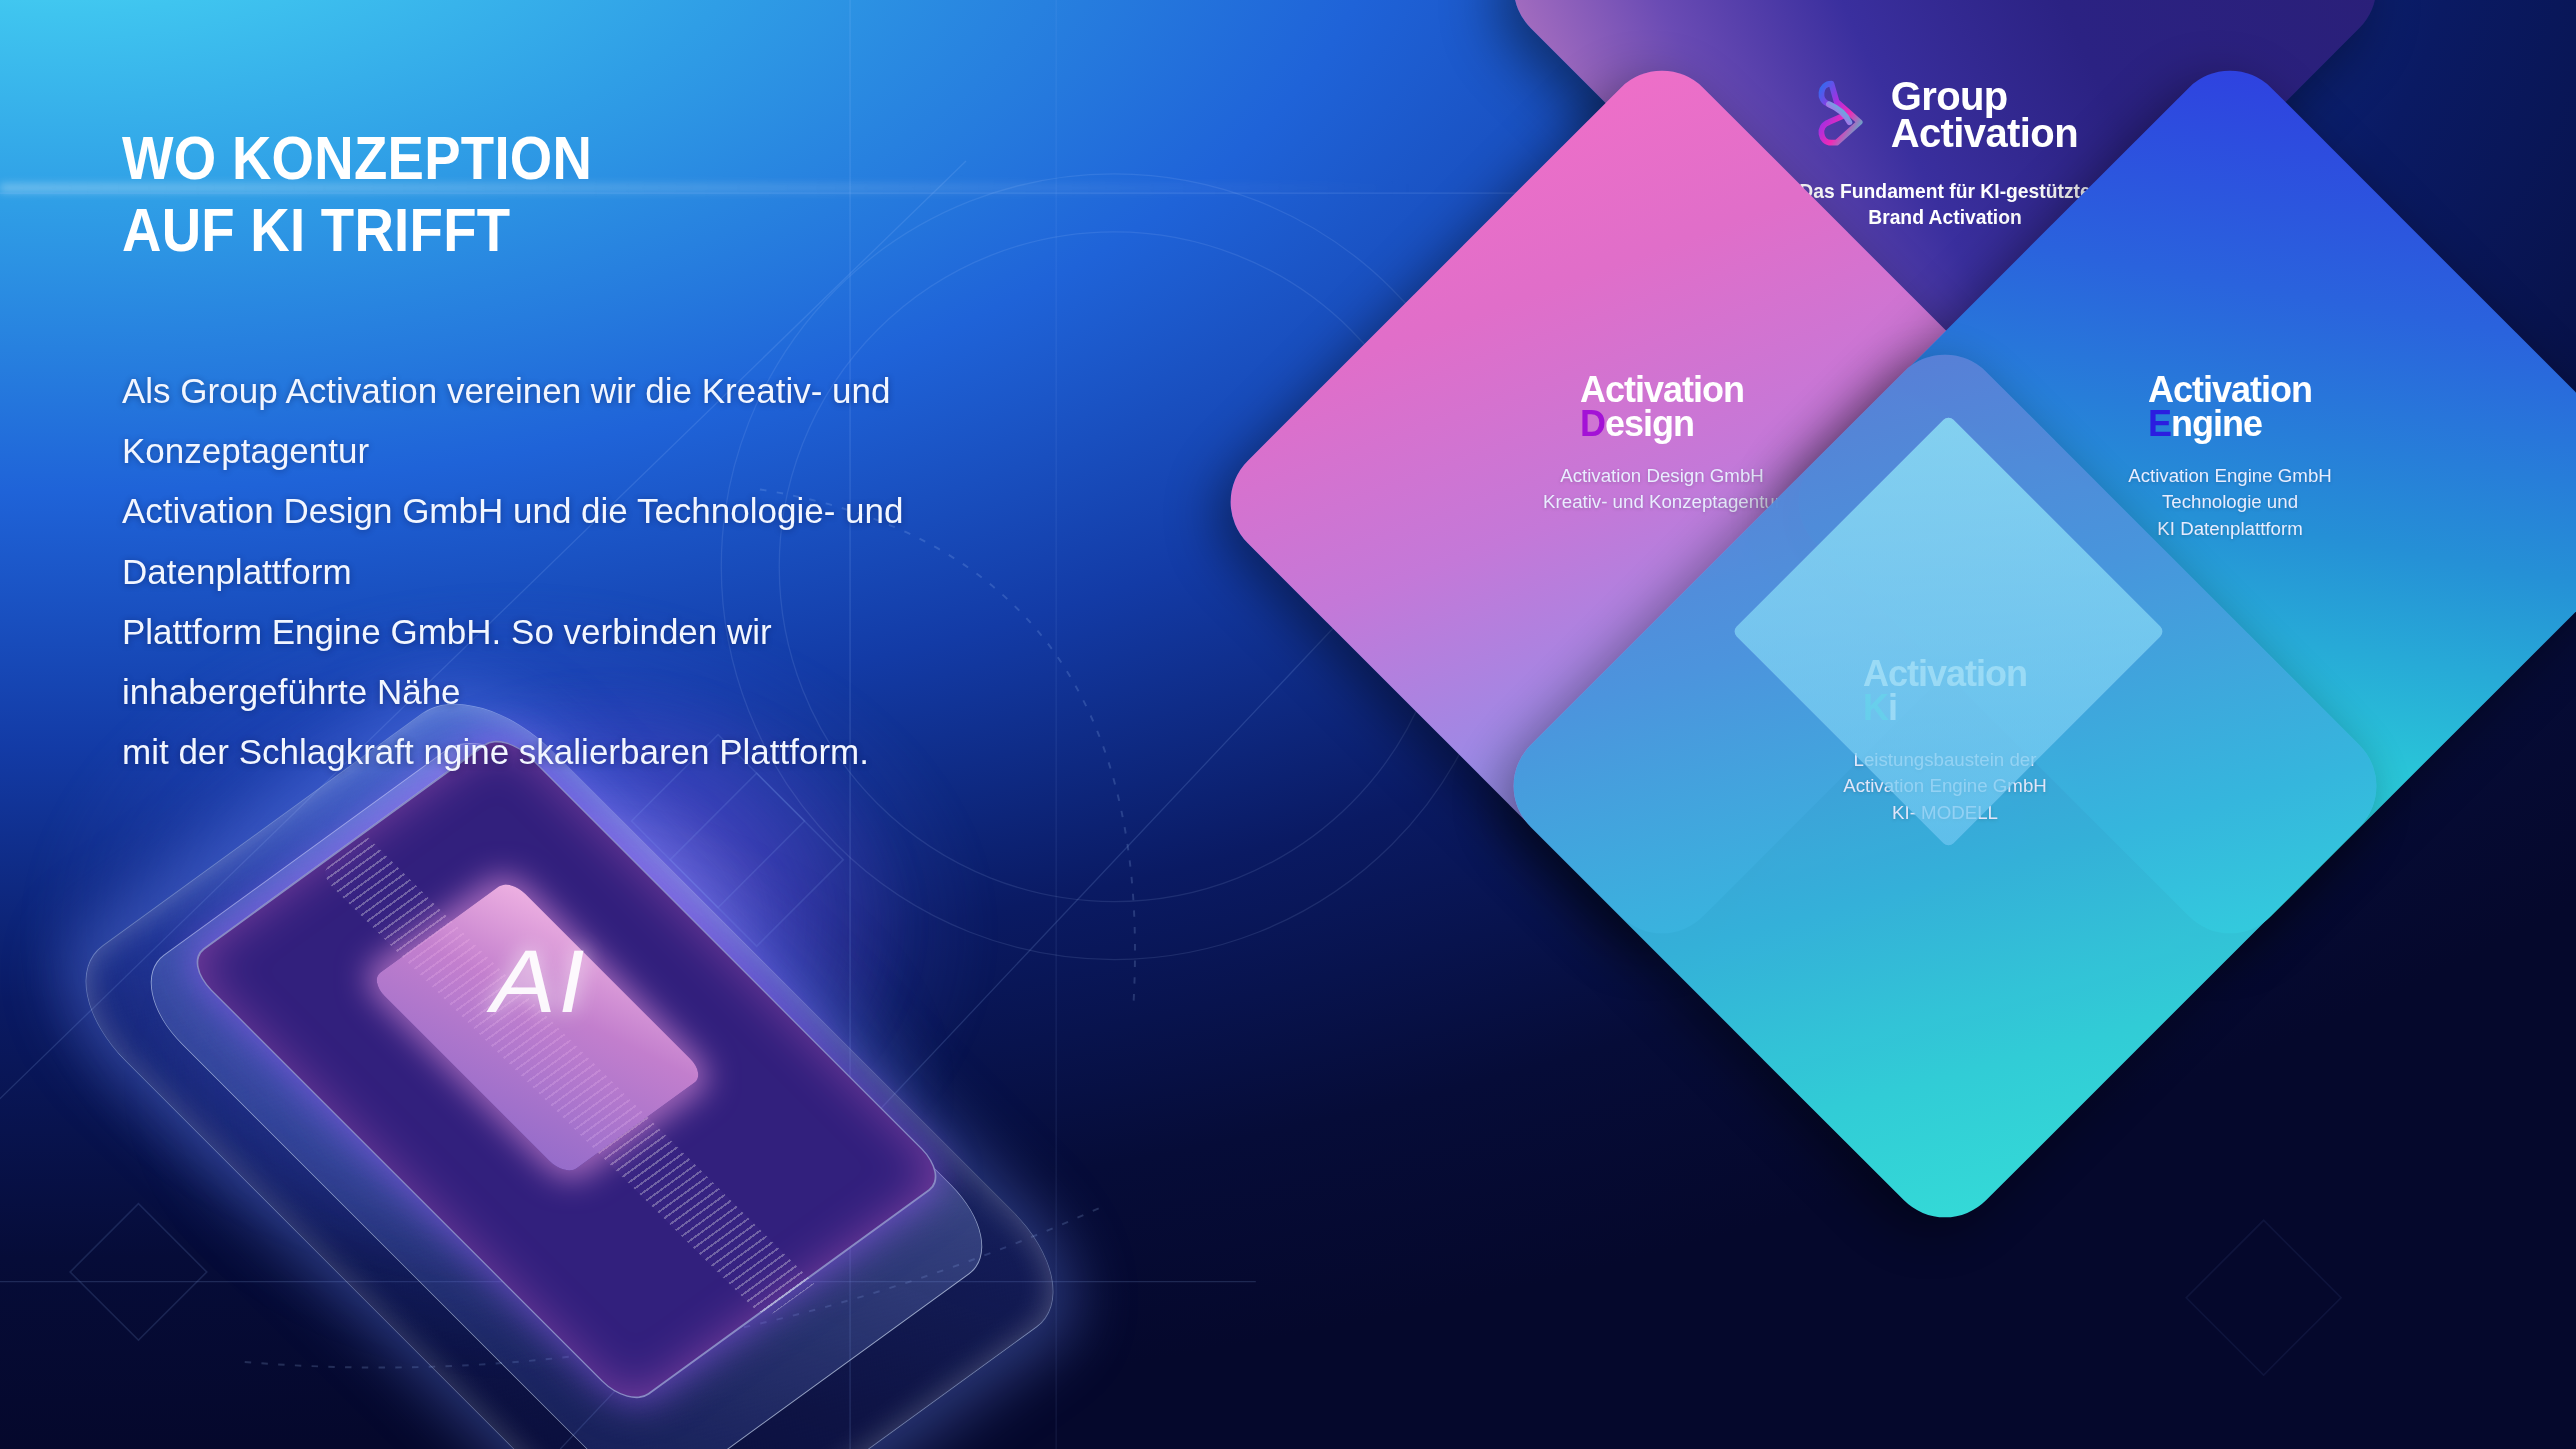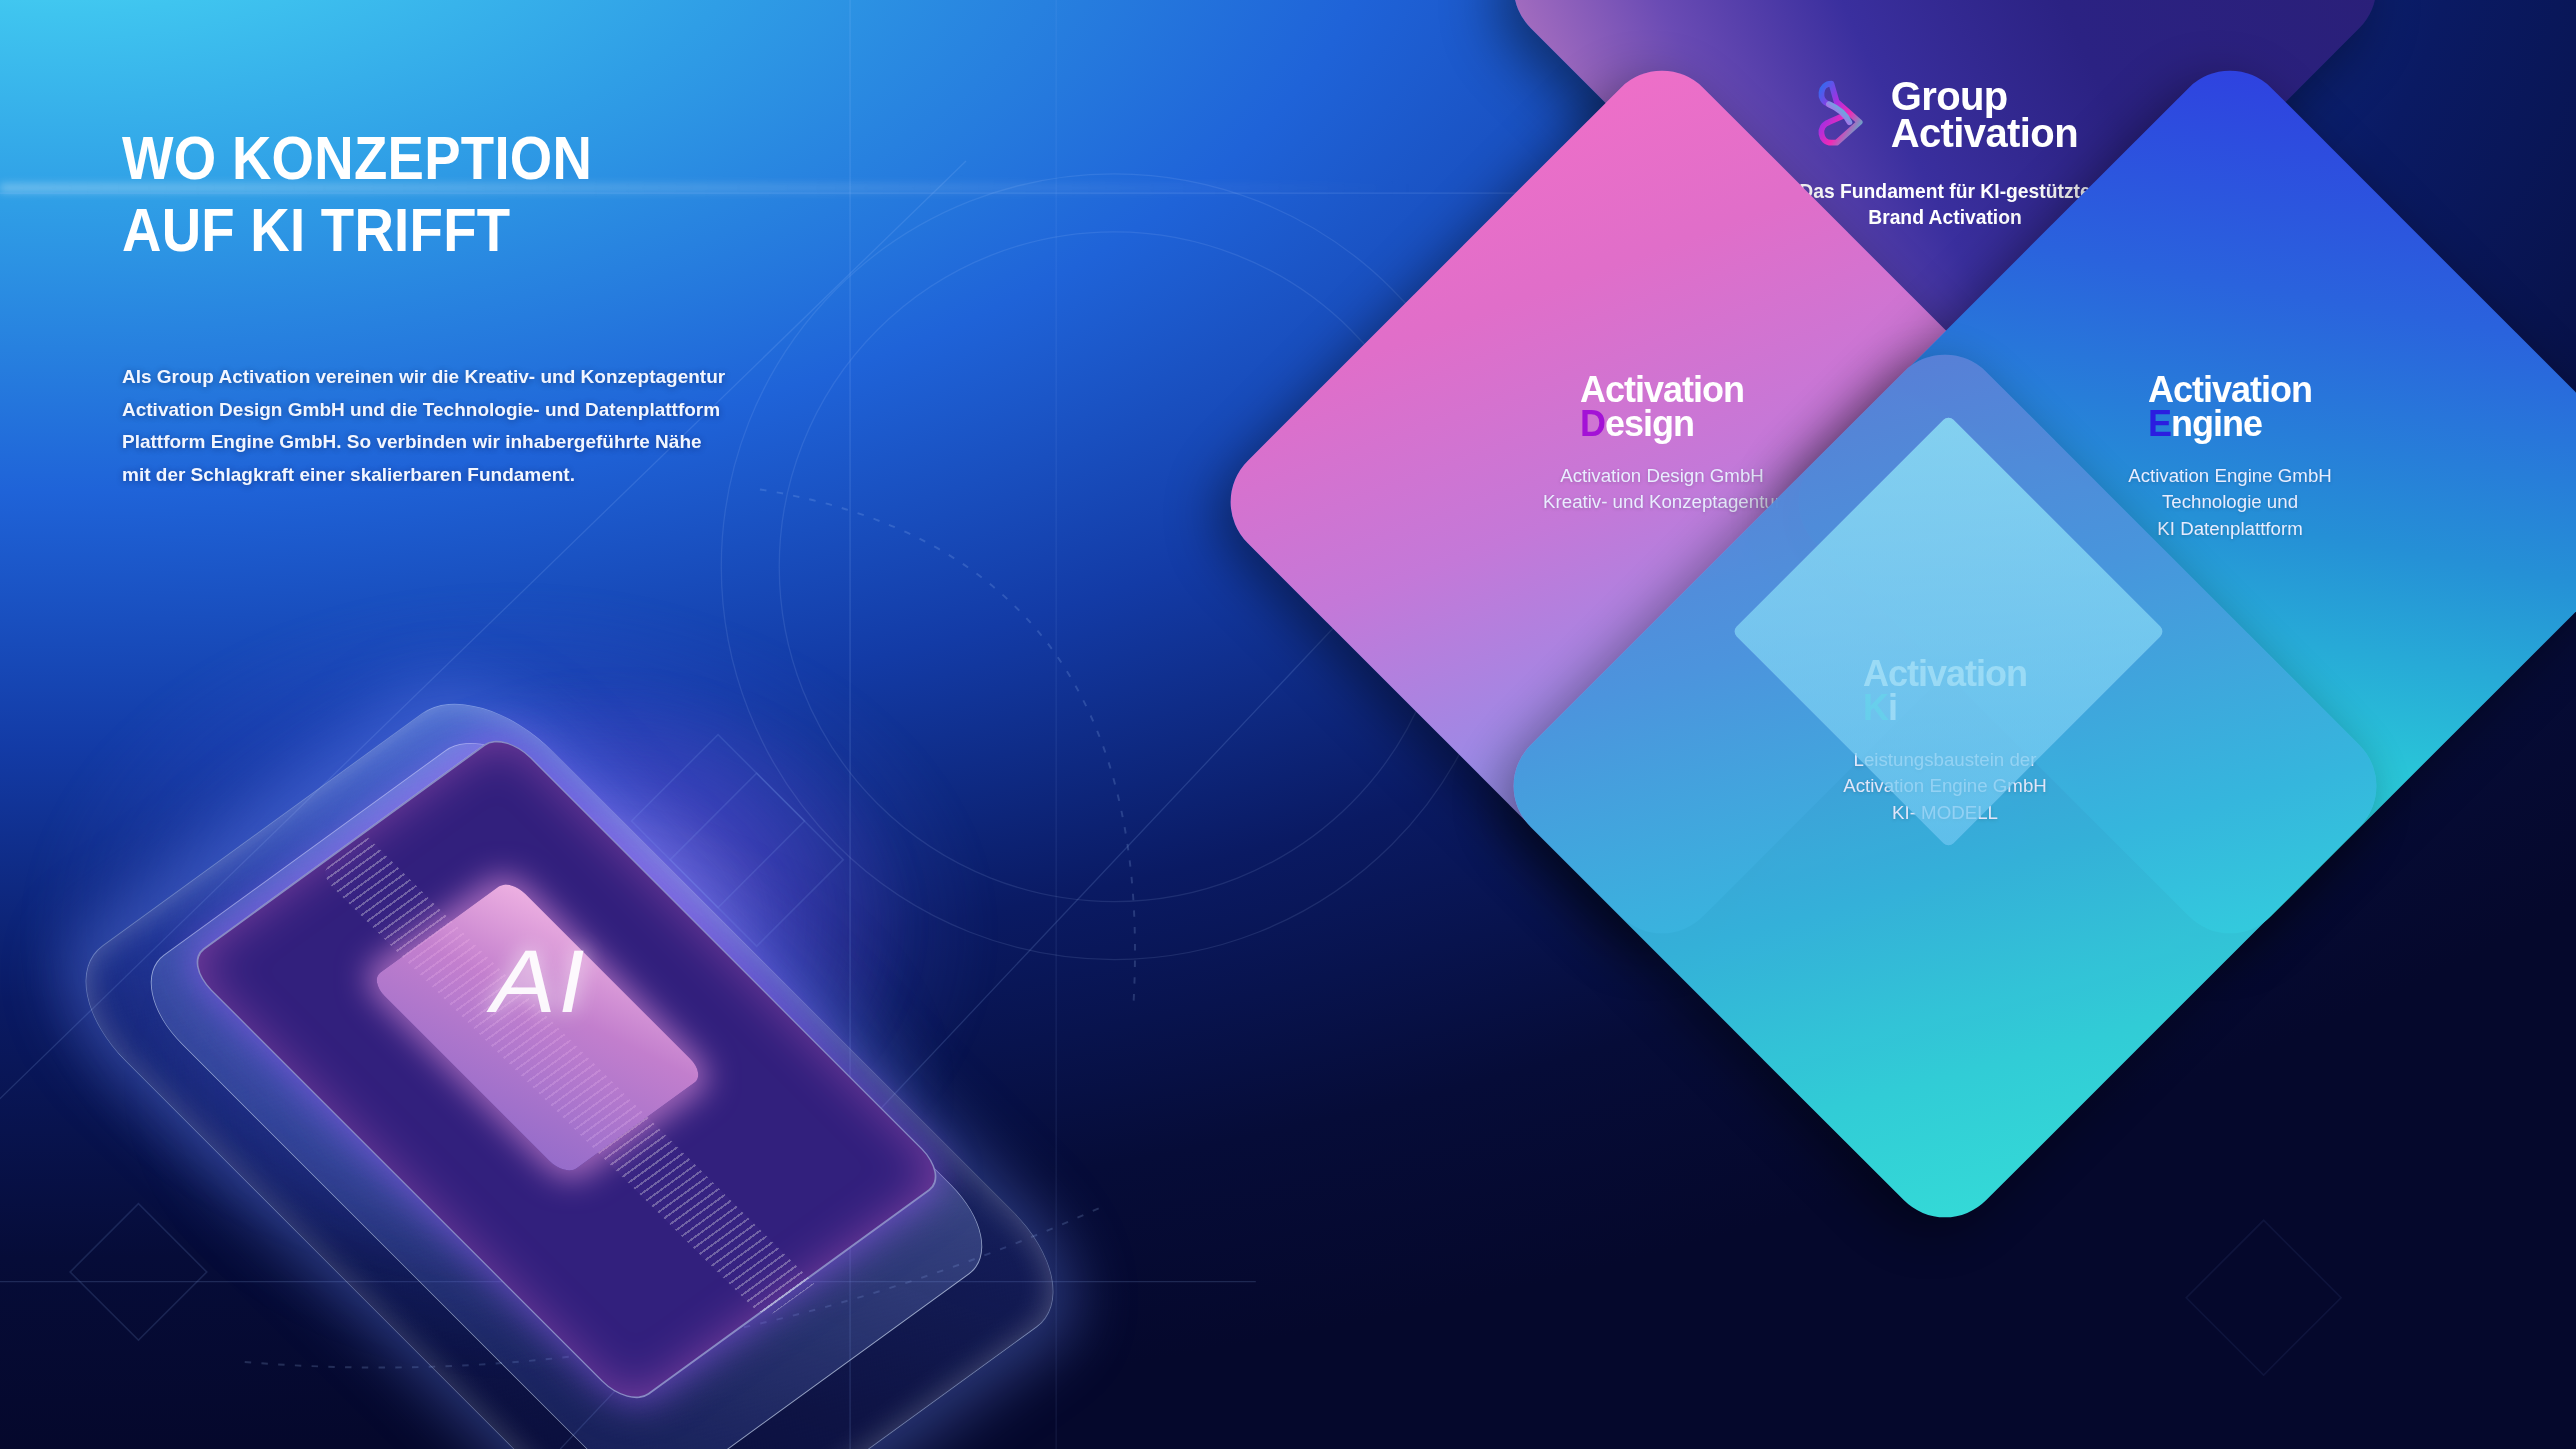--- a/index.html
+++ b/index.html
@@ -90,21 +90,21 @@
 
   
   .headline{
     position:absolute;left:122px;top:122px;width:902px;
     color:#ffffff;font-weight:700;font-size:62px;line-height:1.16;
     letter-spacing:0.3px;transform:scaleX(.88);transform-origin:left top;
   }
   .headline .l2{display:block;}
   .body-copy{
     position:absolute;left:122px;top:361px;width:902px;
-    color:#f2f6ff;font-size:19px;line-height:1.72;font-weight:700;
+    color:#f2f6ff;font-size:35px;line-height:1.72;font-weight:400;
     text-shadow:0 1.3px 6.4px rgba(0,20,70,.45);
   }
 
   
   .cluster{position:absolute;left:1340px;top:-335px;width:1211px;height:1797px;}
 
   .dia{position:absolute;width:644px;height:644px;border-radius:58px;
        transform:rotate(45deg);overflow:hidden;}
   .dia > .inner{
     position:absolute;inset:0;transform:rotate(-45deg);
@@ -225,21 +225,21 @@
 
   <div class="headline">
     <span class="l1">WO KONZEPTION</span>
     <span class="l2">AUF KI TRIFFT</span>
   </div>
 
   <div class="body-copy">
     <span class="nline">Als Group  Activation vereinen wir die Kreativ- und  Konzeptagentur</span>
     <span class="nline">Activation Design GmbH und die Technologie- und  Datenplattform</span>
     <span class="nline">Plattform Engine GmbH. So verbinden wir inhabergeführte Nähe</span>
-    <span class="nline">mit der Schlagkraft einer skalierbaren Fundament.</span>
+    <span class="nline">mit der Schlagkraft ngine skalierbaren Plattform.</span>
   </div>
 
   <div class="cluster">
 
     <div class="dia dia-top">
       <div class="inner">
         <div class="logo-ga">
           <svg class="ga-mark" viewBox="0 0 96 120" fill="none">
             <defs>
               <linearGradient id="gaGrad" x1="0" y1="0" x2="1" y2="1">

